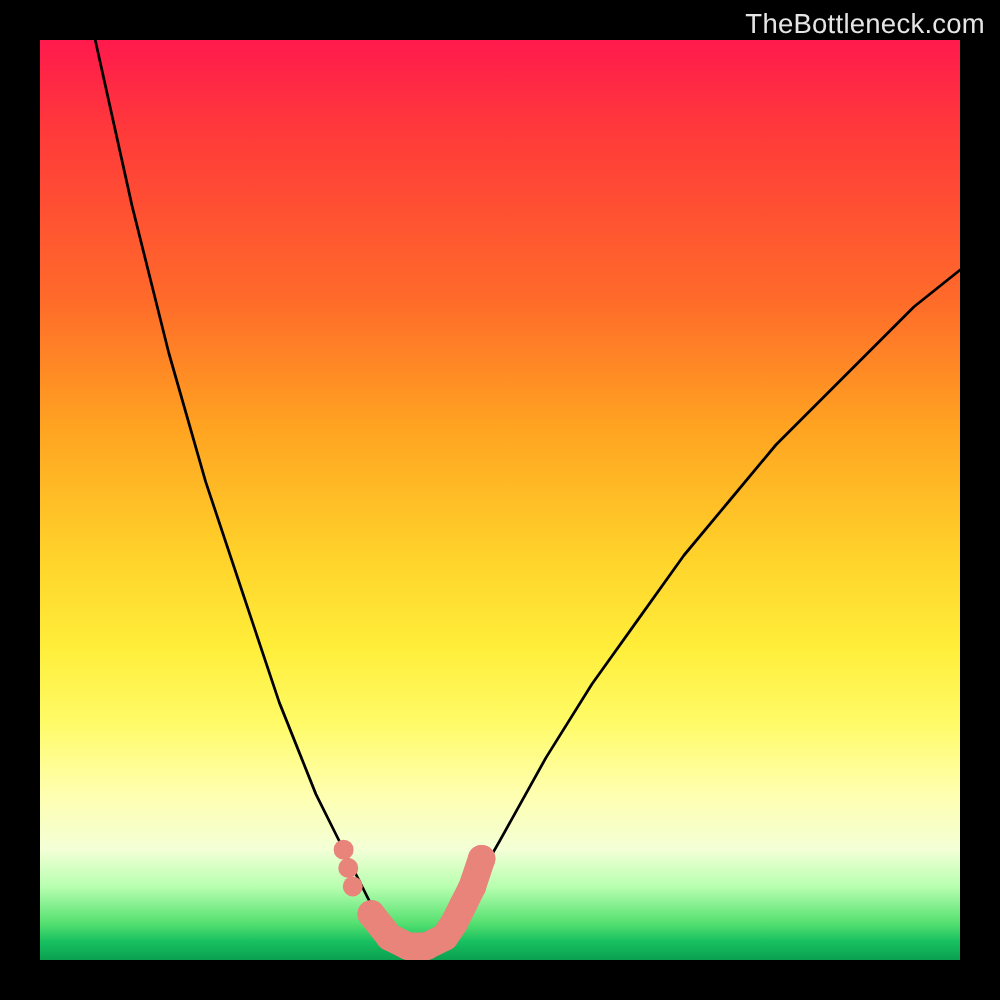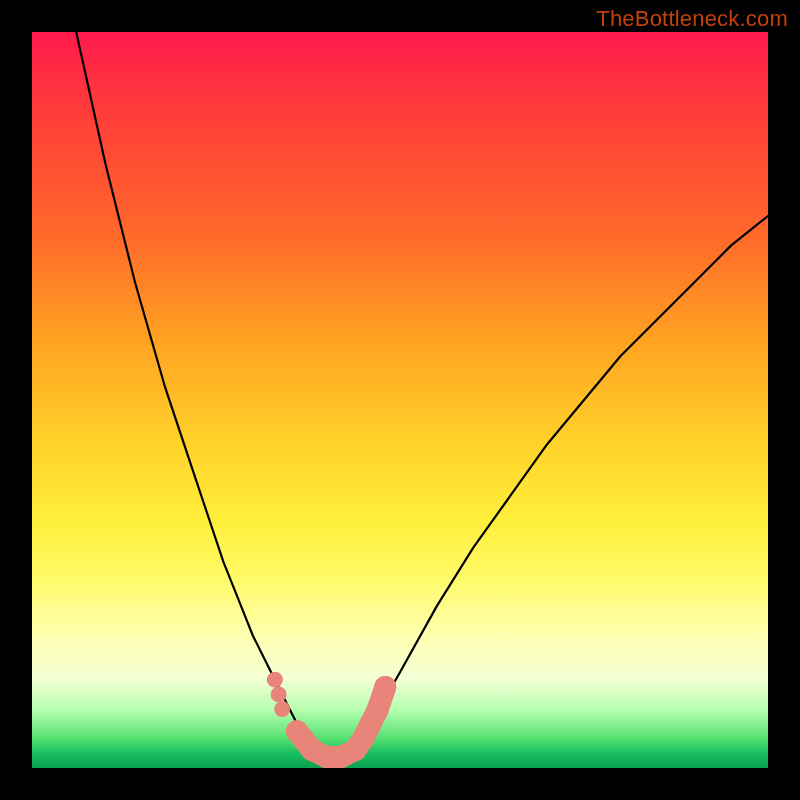--- a/index.html
+++ b/index.html
@@ -46,21 +46,21 @@
     left: 0;
     top: 0;
     width: 736px;
     height: 736px;
     overflow: visible;
   }
   .attribution {
     position: absolute;
     top: 6px;
     right: 12px;
-    color: #c2410c;
+    color: #e5e5e5;
     font-size: 22px;
     letter-spacing: 0.2px;
     z-index: 5;
   }
 </style>
 </head>
 <body>
 
 <div class="frame">
   <div class="attribution">TheBottleneck.com</div>

